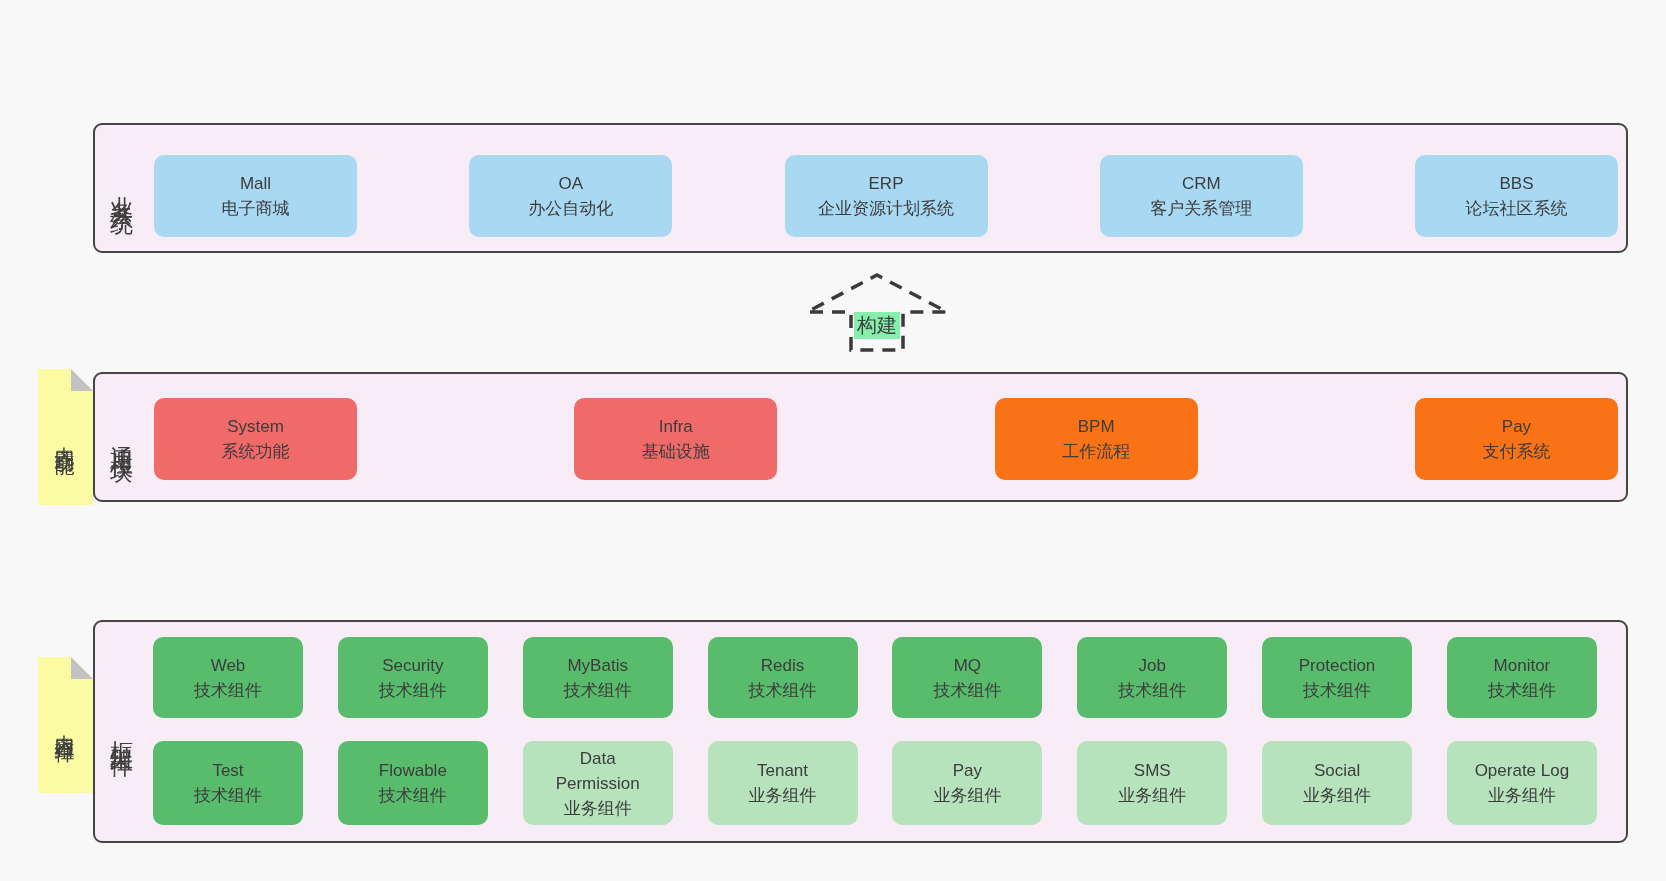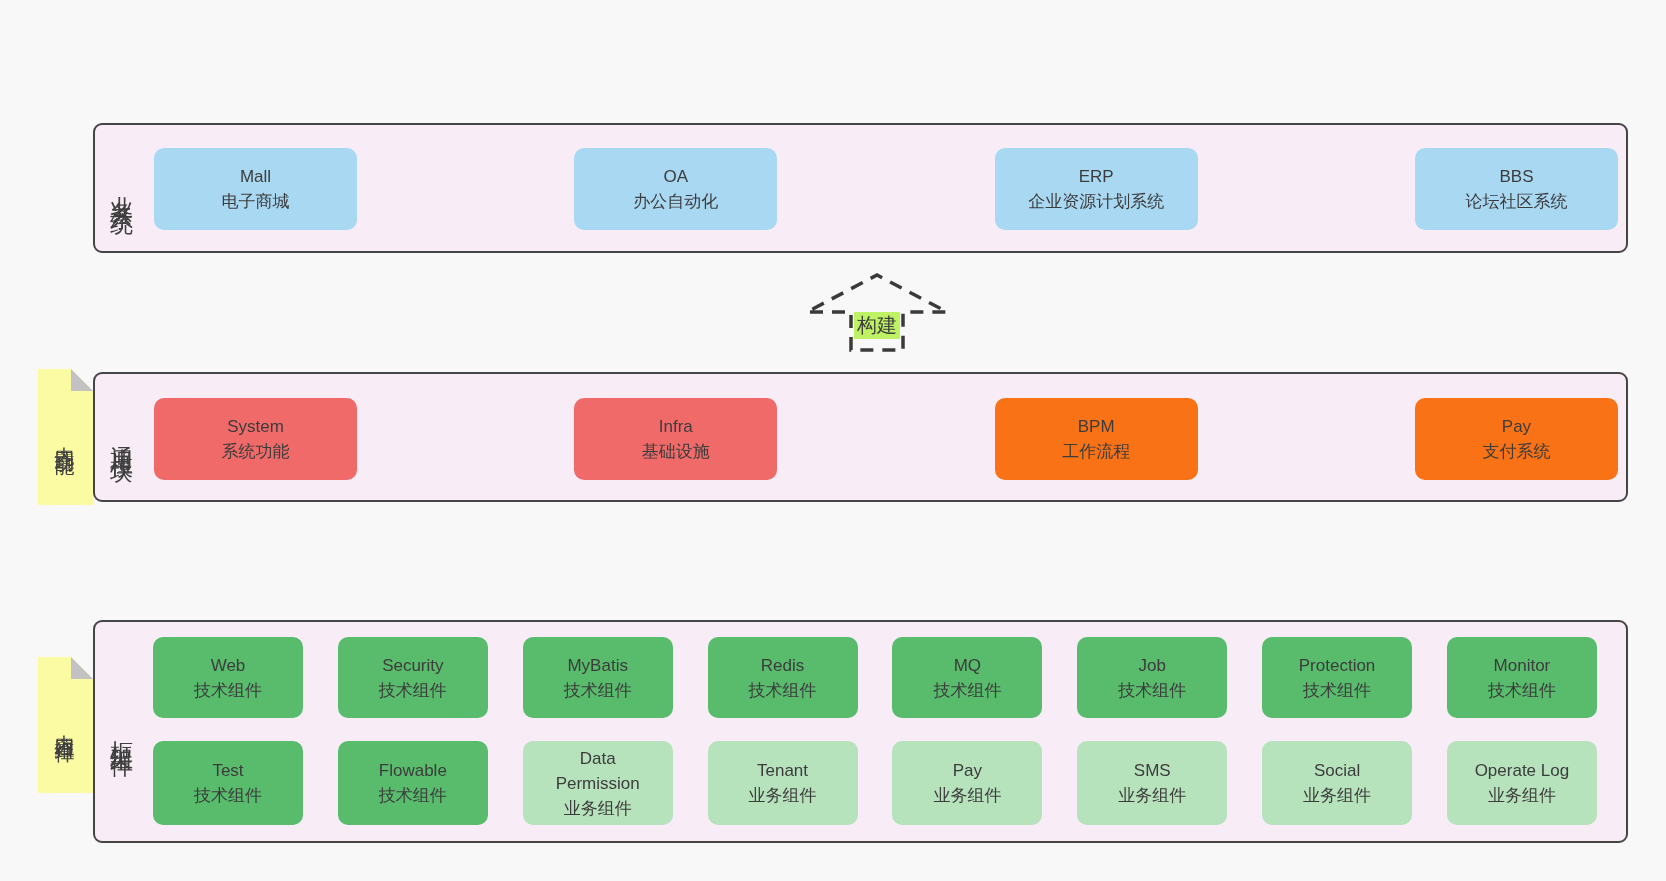--- a/index.html
+++ b/index.html
@@ -18,21 +18,21 @@
   .layer-components{top:620px;height:223px;}
   .layer-label{position:absolute;left:12px;top:0;bottom:0;display:flex;align-items:center;}
   .layer-label span{
     writing-mode:vertical-rl;text-orientation:upright;
     font-size:23px;letter-spacing:5px;color:#3f3f3f;
   }
   .row{
     position:absolute;left:59px;right:8px;
     display:flex;justify-content:space-between;
   }
-  .layer-business .row{top:23px;}
+  .layer-business .row{top:30px;}
   .layer-modules .row{top:24px;}
   .layer-components .row{left:58px;right:29px;}
   .row-1{top:15px;}
   .row-2{top:119px;}
   .box{
     border-radius:10px;display:flex;flex-direction:column;
     align-items:center;justify-content:center;text-align:center;
     font-size:17px;line-height:25px;box-sizing:border-box;padding:2px 6px;
   }
   .row .box{width:203px;height:82px;}
@@ -54,21 +54,21 @@
   .sticky span{
     writing-mode:vertical-rl;text-orientation:upright;
     font-size:20px;letter-spacing:3px;color:#3f3f3f;
   }
   .arrow-wrap{position:absolute;width:150px;height:80px;}
   .arrow-build{left:802px;top:272px;}
   .arrow-implement{left:818px;top:518px;}
   .arrow-wrap svg{display:block;}
   .arrow-label{
     position:absolute;left:50%;transform:translateX(-50%);top:40px;
-    background:#bef264;padding:0 3px;font-size:20px;color:#3f3f3f;white-space:nowrap;
+    background:#86efac;padding:0 3px;font-size:20px;color:#3f3f3f;white-space:nowrap;
   }
 </style>
 </head>
 <body>
 
 <div class="canvas">
 
   <div class="layer layer-business">
     <div class="layer-label">
       <span>业务系统</span>
@@ -78,20 +78,24 @@
         <span>Mall</span>
         <span>电子商城</span>
       </div>
       <div class="box c-blue">
         <span>OA</span>
         <span>办公自动化</span>
       </div>
       <div class="box c-blue">
         <span>ERP</span>
         <span>企业资源计划系统</span>
+      </div>
+      <div class="box c-blue">
+        <span>CRM</span>
+        <span>客户关系管理</span>
       </div>
       <div class="box c-blue">
         <span>BBS</span>
         <span>论坛社区系统</span>
       </div>
     </div>
   </div>
 
   <div class="arrow-wrap arrow-build">
     <svg viewBox="0 0 150 80" width="150" height="80">

